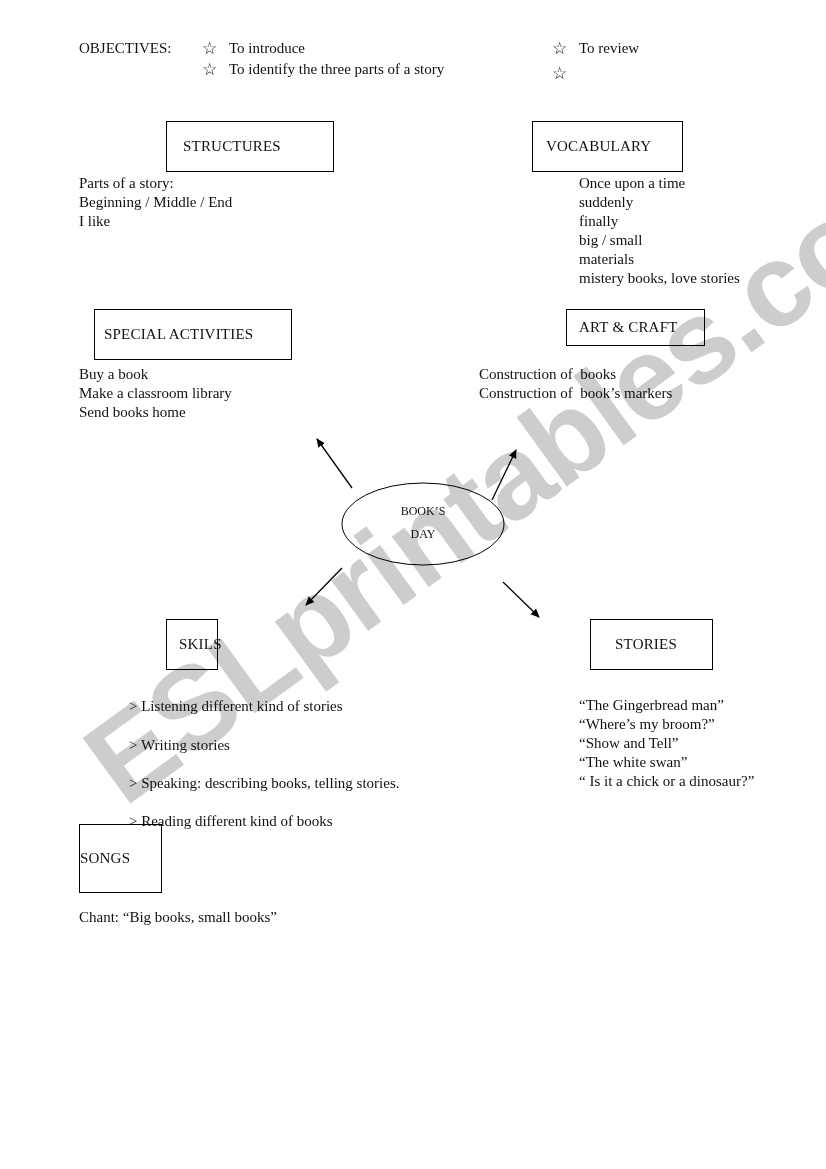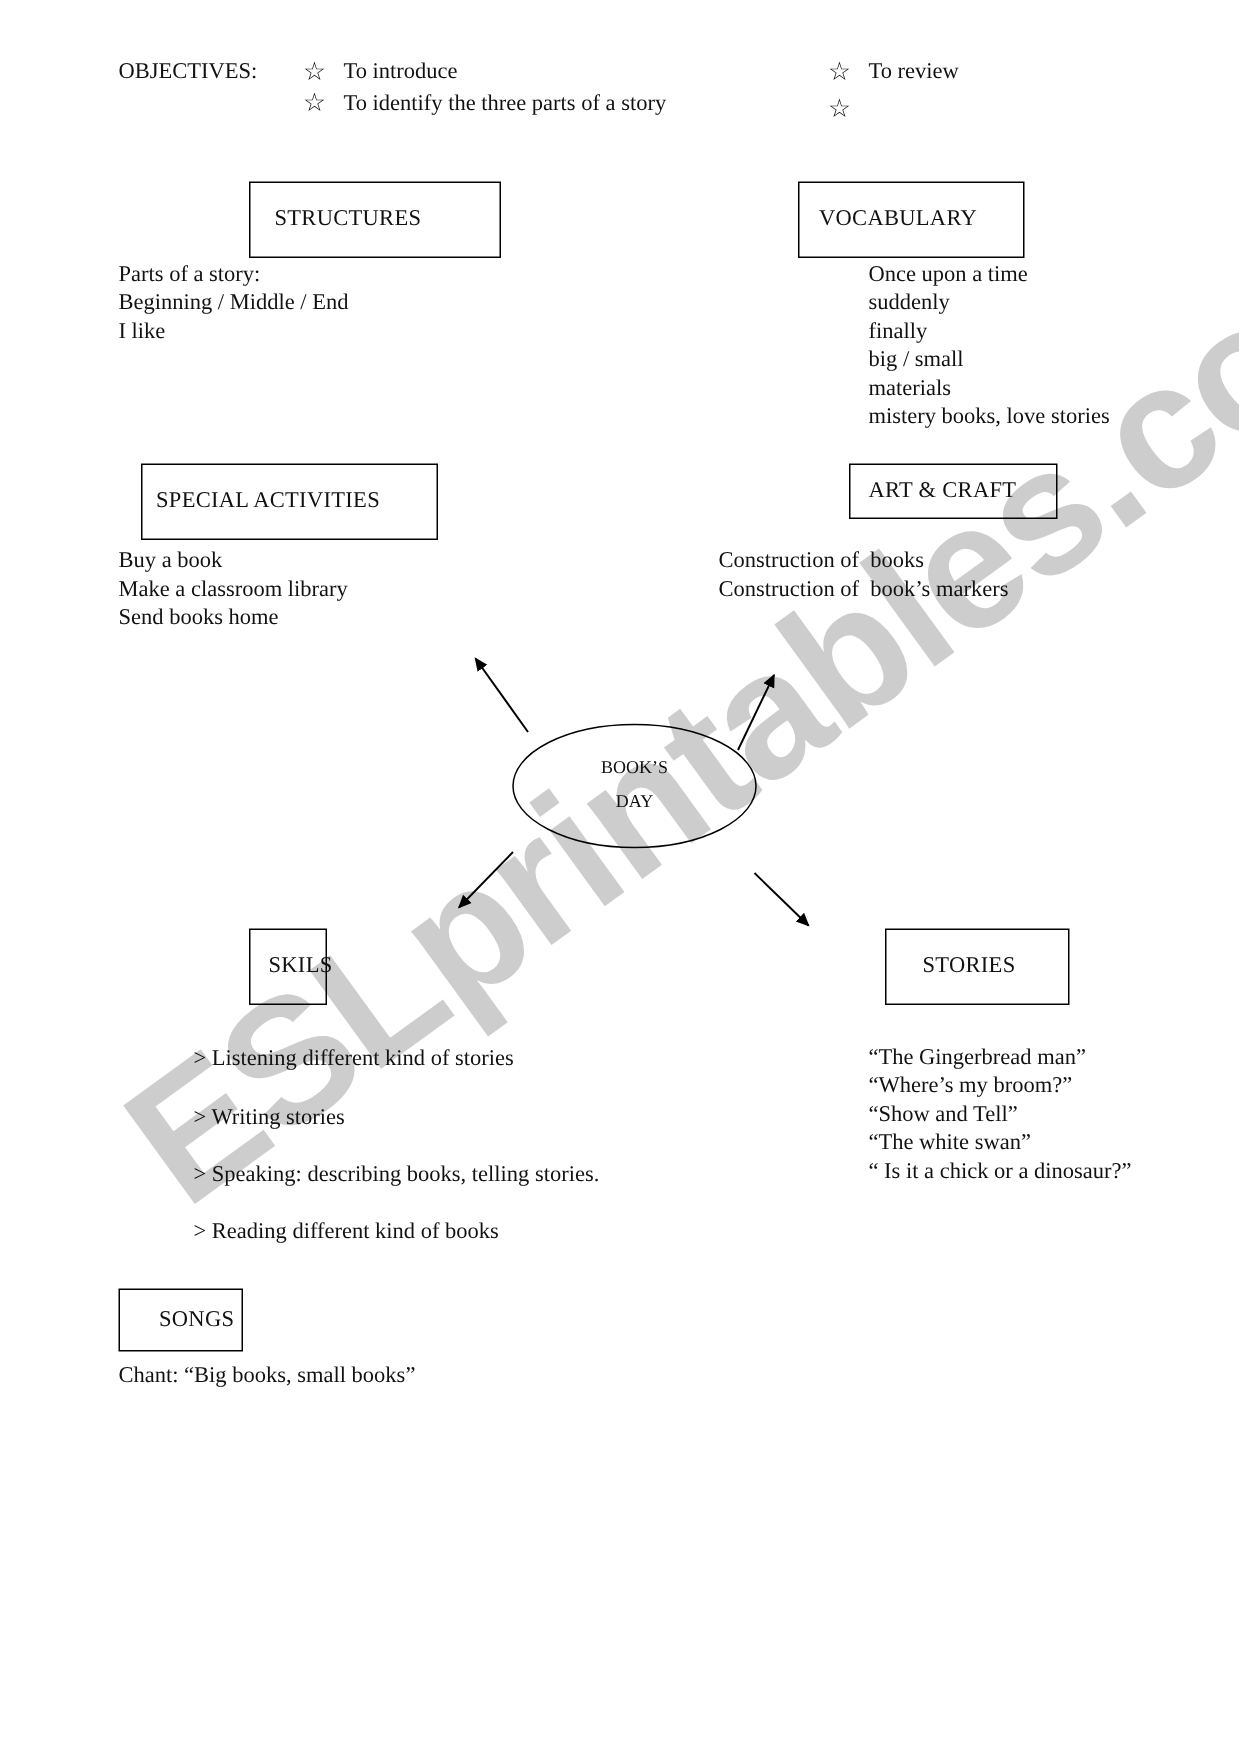--- a/index.html
+++ b/index.html
@@ -98,16 +98,16 @@
   <span>STORIES</span>
 </div>
 <div class="abs list" style="left:579px;top:696px;">
   <div>“The Gingerbread man”</div>
   <div>“Where’s my broom?”</div>
   <div>“Show and Tell”</div>
   <div>“The white swan”</div>
   <div>“ Is it a chick or a dinosaur?”</div>
 </div>
 
-<div class="box" style="left:79px;top:859px;width:83px;height:42px;padding-left:26px;">
+<div class="box" style="left:79px;top:824px;width:83px;height:69px;padding-left:0;">
   <span>SONGS</span>
 </div>
 <div class="abs" style="left:79px;top:908px;line-height:19px;">Chant: “Big books, small books”</div>
 
 </body></html>

